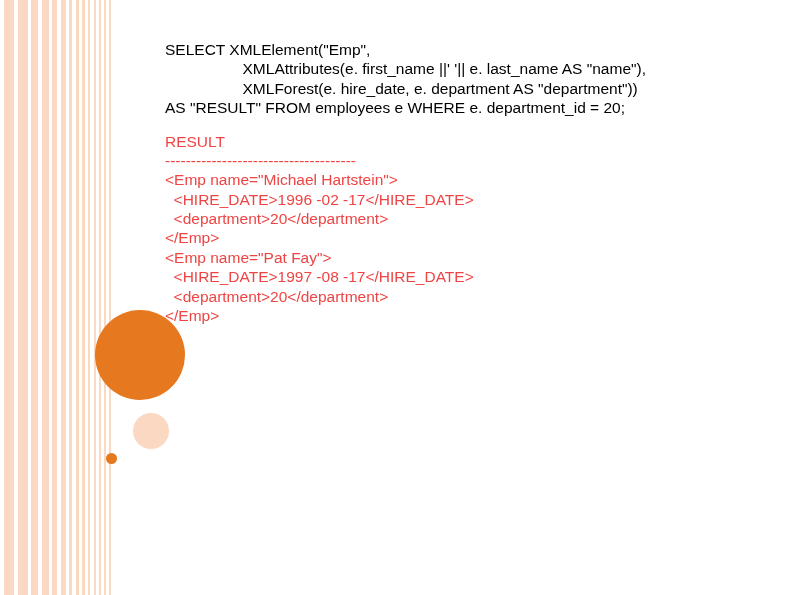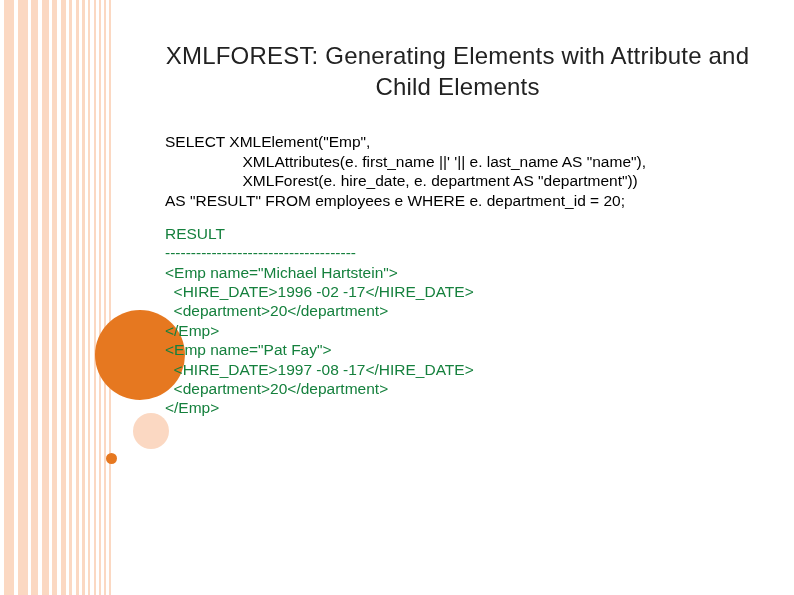--- a/index.html
+++ b/index.html
@@ -50,21 +50,21 @@
 .code {
   font-size: 15.5px;
   color: #000;
   line-height: 1.25;
   white-space: pre-wrap;
   font-family: Arial, sans-serif;
   margin-bottom: 14px;
 }
 .result {
   font-size: 15.5px;
-  color: #15803d;
+  color: #ef4444;
   line-height: 1.25;
   white-space: pre;
   font-family: Arial, sans-serif;
 }
 .circle-big {
   position: absolute;
   width: 90px;
   height: 90px;
   border-radius: 50%;
   background: #e67820;
@@ -111,21 +111,20 @@
   <div class="stripe" style="left:99px;width:2px"></div>
   <div class="stripe" style="left:104px;width:2px"></div>
   <div class="stripe" style="left:109px;width:2px"></div>
 </div>
 
 <div class="circle-big"></div>
 <div class="circle-med"></div>
 <div class="circle-sm"></div>
 
 <div class="content">
-  <h1 class="title">XMLFOREST: Generating Elements with Attribute and Child Elements</h1>
   <div class="code">SELECT XMLElement("Emp",
                   XMLAttributes(e. first_name ||' '|| e. last_name AS "name"),
                   XMLForest(e. hire_date, e. department AS "department"))
 AS "RESULT" FROM employees e WHERE e. department_id = 20;</div>
   <div class="result">RESULT
 -------------------------------------
 &lt;Emp name="Michael Hartstein"&gt;
   &lt;HIRE_DATE&gt;1996 -02 -17&lt;/HIRE_DATE&gt;
   &lt;department&gt;20&lt;/department&gt;
 &lt;/Emp&gt;

